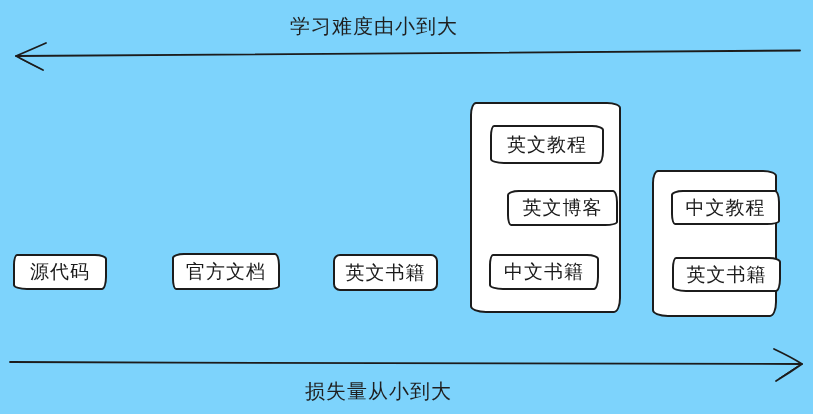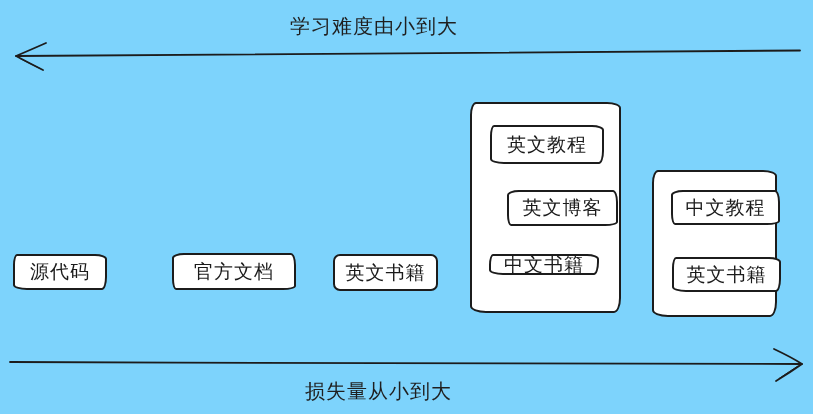--- a/index.html
+++ b/index.html
@@ -47,28 +47,28 @@
   }
   .group-box {
     position: absolute;
     border: 2px solid #1c1c1c;
     background: #ffffff;
     border-radius: 6px 14px 7px 16px / 13px 6px 15px 7px;
   }
 
   
   #node-source-code   { left: 13px;  top: 254px; width: 94px; height: 36px; }
-  #node-official-docs { left: 172px; top: 253px; width: 124px; height: 37px; }
+  #node-official-docs { left: 172px; top: 253px; width: 108px; height: 37px; }
   #node-english-books { left: 333px; top: 254px; width: 105px; height: 37px; border-radius: 7px; }
 
   
   #group-1 { left: 470px; top: 102px; width: 151px; height: 211px; }
   #node-english-tutorials { left: 18px; top: 21px;  width: 114px; height: 39px; }
   #node-english-blogs     { left: 19px; top: 86px;  width: 111px; height: 36px; margin-left: 16px; }
-  #node-chinese-books     { left: 17px; top: 150px; width: 110px; height: 21px; }
+  #node-chinese-books     { left: 17px; top: 150px; width: 110px; height: 36px; }
 
   
   #group-2 { left: 652px; top: 170px; width: 125px; height: 147px; }
   #node-chinese-tutorials { left: 17px; top: 18px; width: 109px; height: 35px; }
   #node-chinese-blogs     { left: 18px; top: 85px; width: 109px; height: 35px; }
 </style>
 </head>
 <body>
 
 <div id="canvas">

